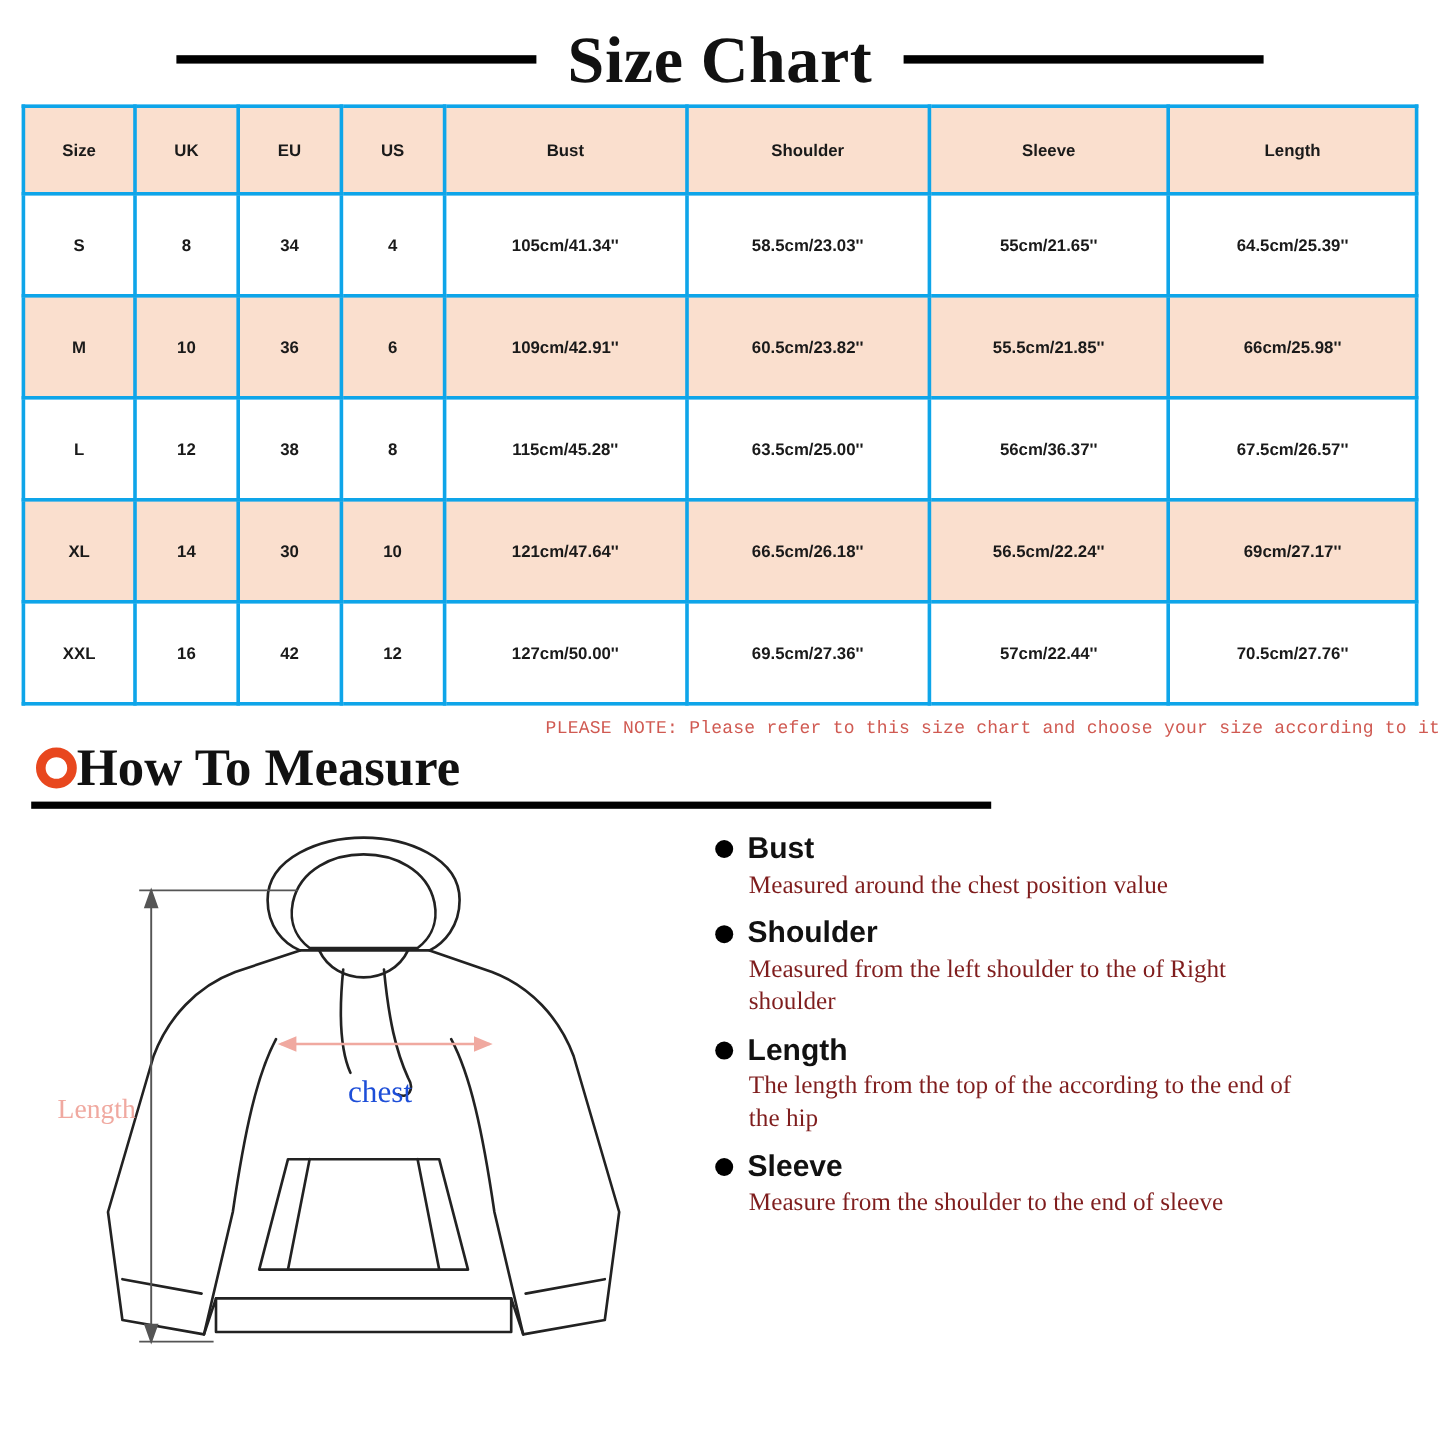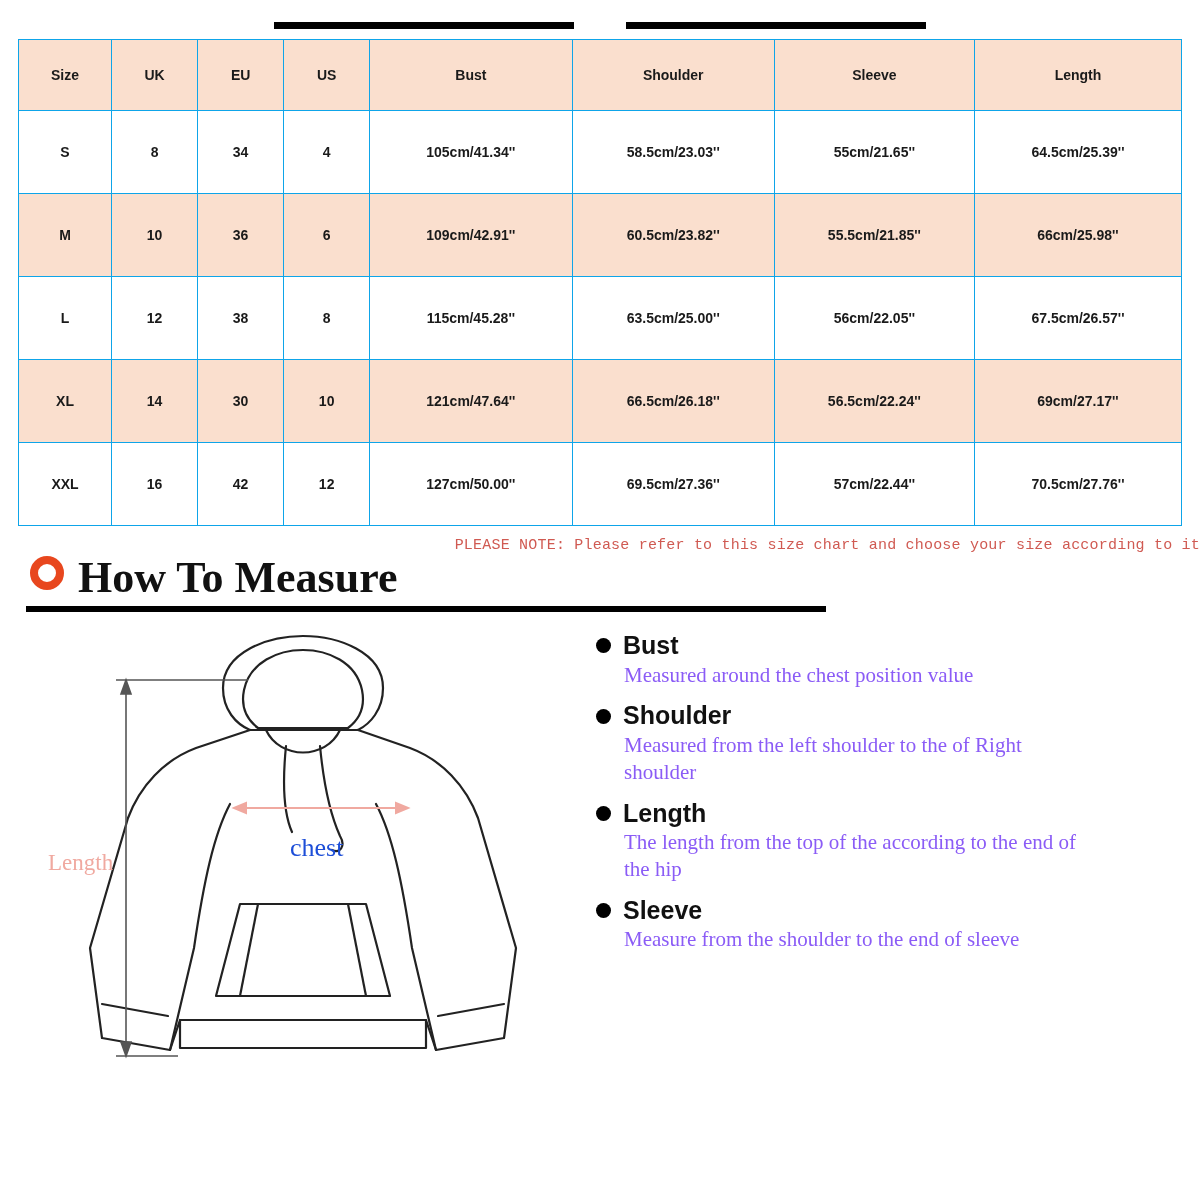--- a/index.html
+++ b/index.html
@@ -43,21 +43,21 @@
   
   .table-wrap {
     padding: 0 18px;
   }
   table.size-table {
     width: 100%;
     border-collapse: collapse;
     table-layout: fixed;
   }
   table.size-table td, table.size-table th {
-    border: 1px solid #0ea5e9;
+    border: 3px solid #0ea5e9;
     text-align: center;
     font-size: 14px;
     font-weight: bold;
     color: #1a1a1a;
     height: 78px;
     padding: 2px 12px;
   }
   table.size-table thead th {
     background: #fadfce;
     height: 66px;
@@ -87,22 +87,21 @@
     padding: 11px 0 2px 0;
     letter-spacing: 0.2px;
   }
 
   
   .howto-block {
     padding: 0 18px;
   }
   .howto-head {
     display: flex;
-    align-items: flex-start;
-    gap: 14px;
+    align-items: center;
     padding-left: 12px;
   }
   .ring {
     width: 34px;
     height: 34px;
     border-radius: 50%;
     border: 8px solid #e8471e;
     box-sizing: border-box;
     flex: 0 0 auto;
   }
@@ -173,29 +172,30 @@
     font-family: "Liberation Sans", sans-serif;
     font-size: 25px;
     font-weight: bold;
     line-height: 1.1;
   }
   .def-desc {
     font-family: "Liberation Serif", serif;
     font-size: 21px;
     line-height: 1.28;
     margin: 2px 0 0 28px;
-    color: #8b5cf6;
+    color: #7f1d1d;
     max-width: 470px;
   }
 </style>
 </head>
 <body>
 
 <div class="title-row">
   <div class="title-rule left"></div>
+  <div class="main-title">Size Chart</div>
   <div class="title-rule right"></div>
 </div>
 
 <div class="table-wrap">
   <table class="size-table">
     <colgroup>
       <col class="c-size">
         <col class="c-uk">
         <col class="c-eu">
         <col class="c-us">
@@ -237,21 +237,21 @@
         <td>55.5cm/21.85''</td>
         <td>66cm/25.98''</td>
       </tr>
       <tr>
         <td>L</td>
         <td>12</td>
         <td>38</td>
         <td>8</td>
         <td>115cm/45.28''</td>
         <td>63.5cm/25.00''</td>
-        <td>56cm/22.05''</td>
+        <td>56cm/36.37''</td>
         <td>67.5cm/26.57''</td>
       </tr>
       <tr class="alt">
         <td>XL</td>
         <td>14</td>
         <td>30</td>
         <td>10</td>
         <td>121cm/47.64''</td>
         <td>66.5cm/26.18''</td>
         <td>56.5cm/22.24''</td>

